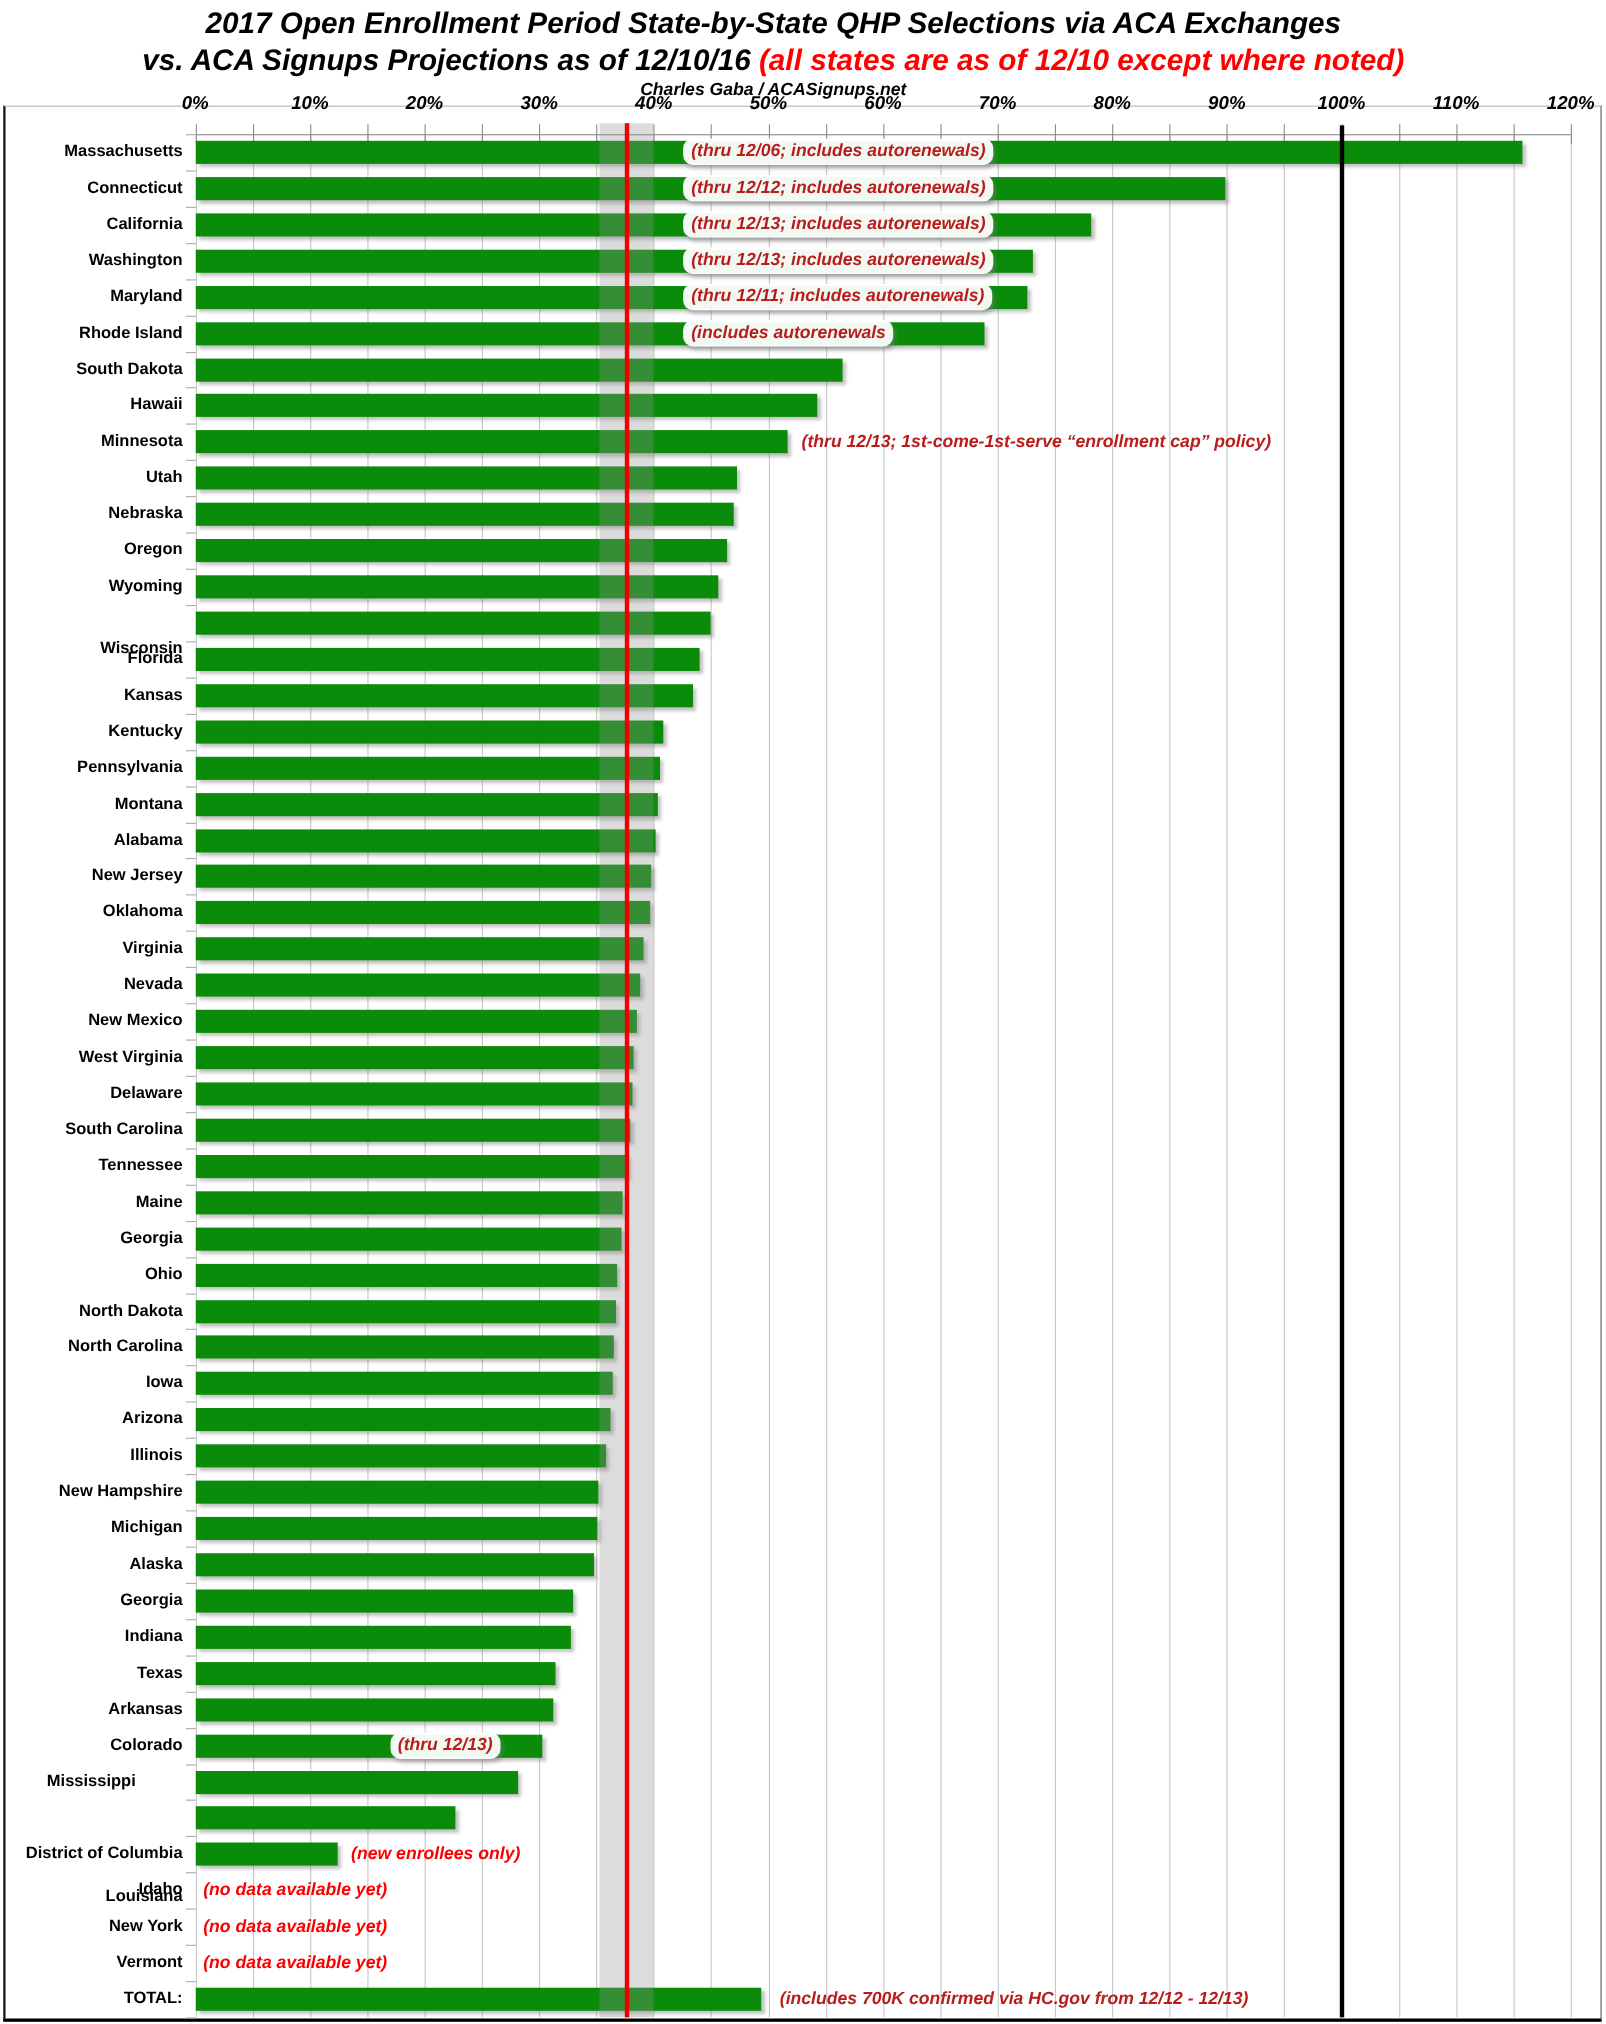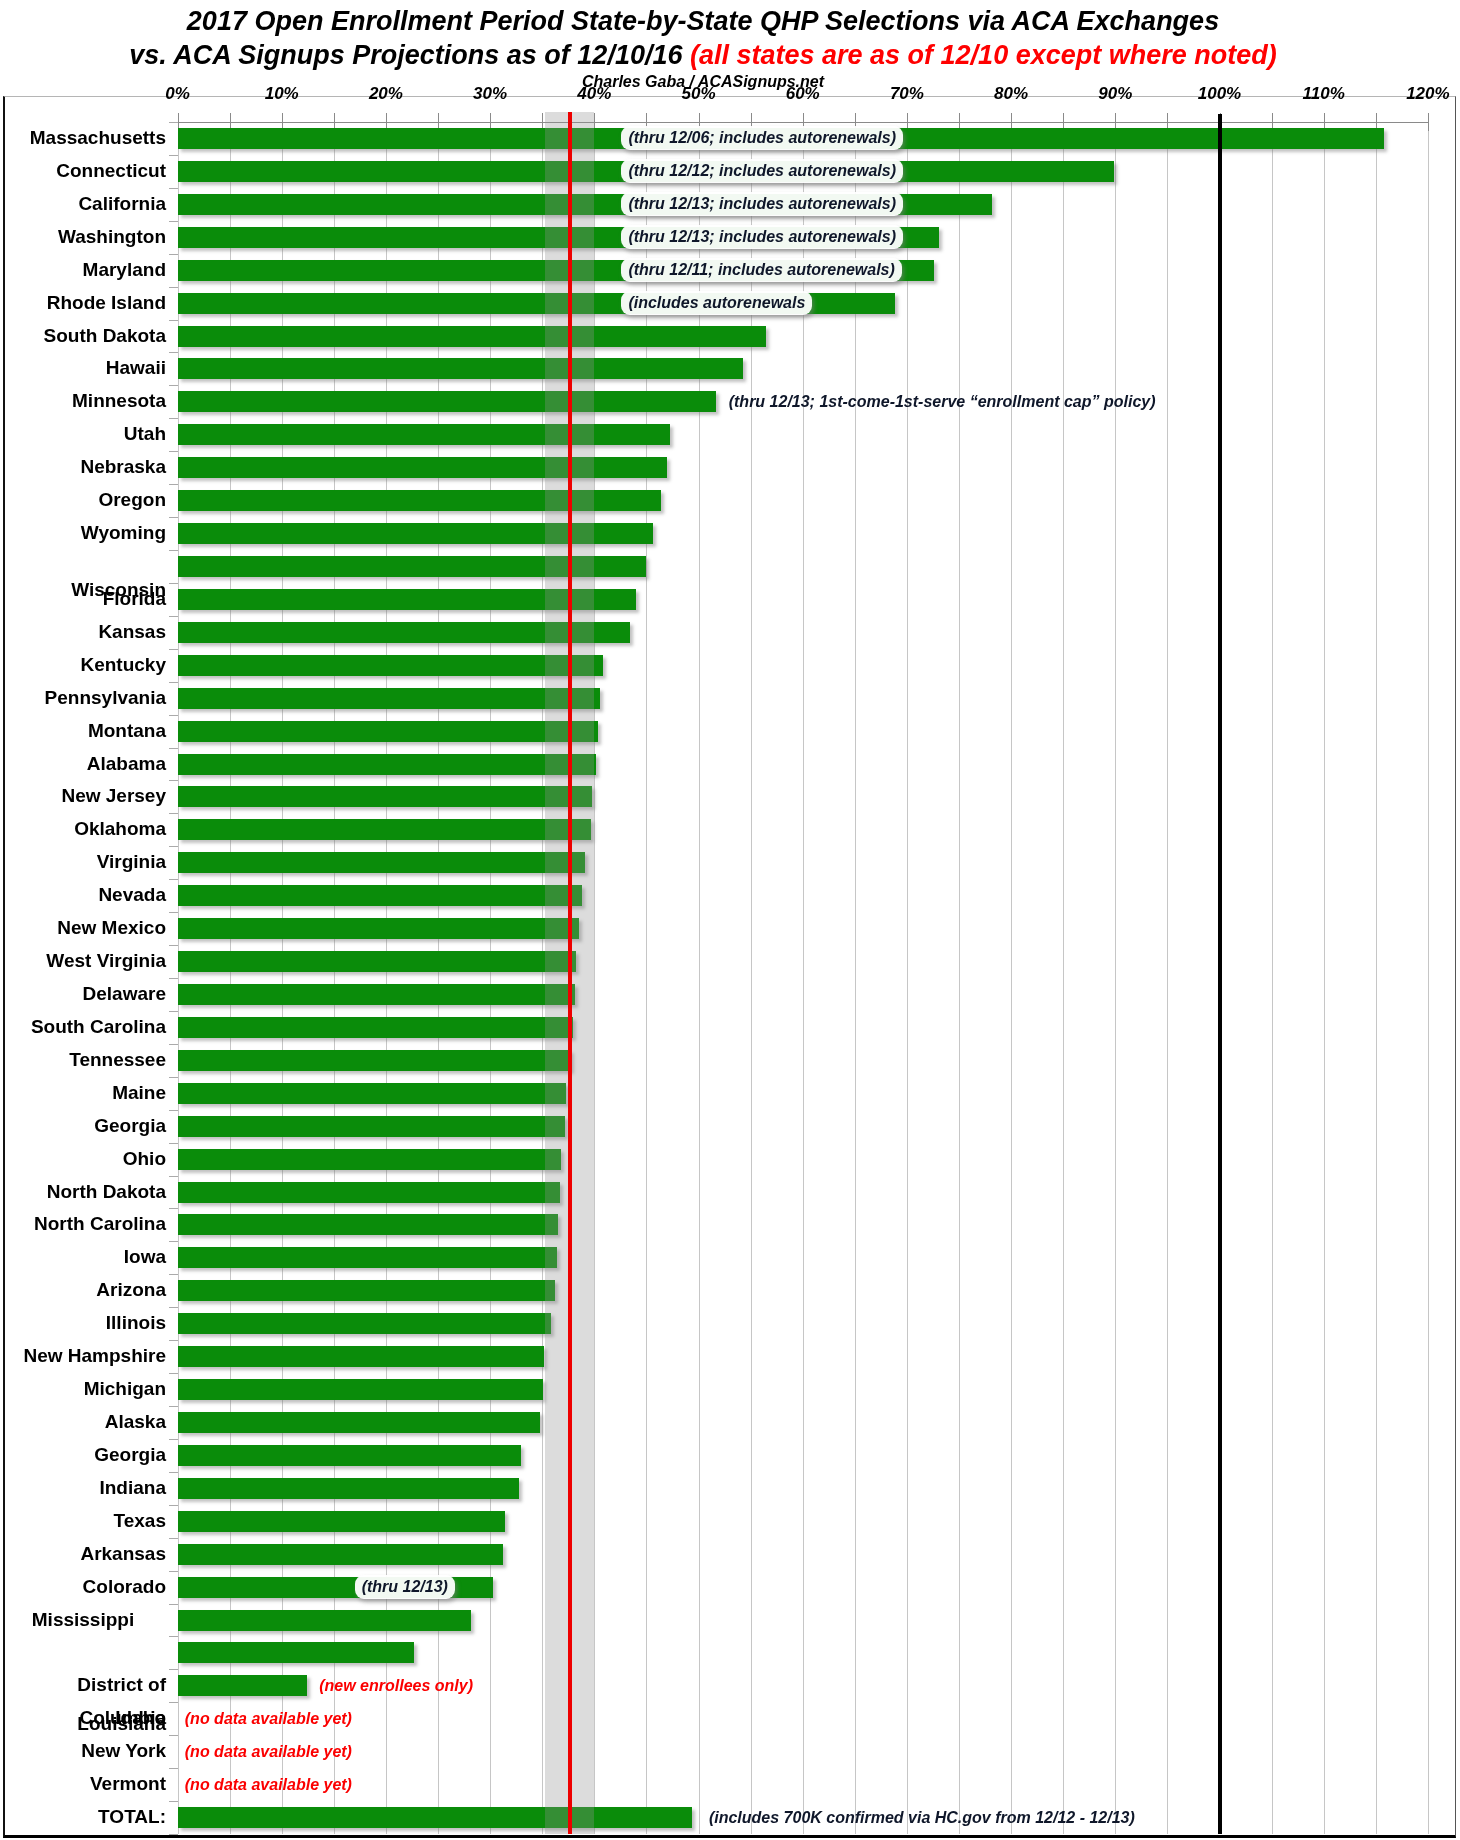--- a/index.html
+++ b/index.html
@@ -24,31 +24,31 @@
   }
   .axis-line{position:absolute;height:0;border-top:1px solid #8a8a8a;}
   .gridline{position:absolute;width:1px;background:#c6c6c6;}
   .xtick{position:absolute;width:1px;background:#8a8a8a;}
   .cattick{position:absolute;height:1px;background:#aaa;}
   .band{position:absolute;background:rgba(145,145,145,0.32);z-index:3;}
   .line-red{position:absolute;width:4px;background:#ee0000;z-index:5;}
   .line-black{position:absolute;width:4px;background:#000;z-index:4;}
   .state-label{
     position:absolute;left:0;width:166px;text-align:right;
-    font-size:19px;font-weight:bold;color:#000;z-index:2;
+    font-size:15px;font-weight:bold;color:#000;z-index:2;
   }
   .bar{
     position:absolute;height:21px;background:#0a8c0a;z-index:2;
     box-shadow:3px 3px 3px rgba(120,120,120,0.45);
   }
   .note{
     position:absolute;white-space:nowrap;font-size:16px;font-weight:bold;font-style:italic;
     z-index:6;line-height:24px;
   }
-  .note.blue{color:#0f172a;}
+  .note.blue{color:#b91c1c;}
   .note.red{color:#fb0000;}
   .note.glow{
     background:rgba(255,255,255,0.95);border-radius:9px;padding:0 7px;
     box-shadow:2px 3px 4px rgba(125,125,125,0.55);
   }
 </style>
 </head>
 <body>
 
 <div class="page">

